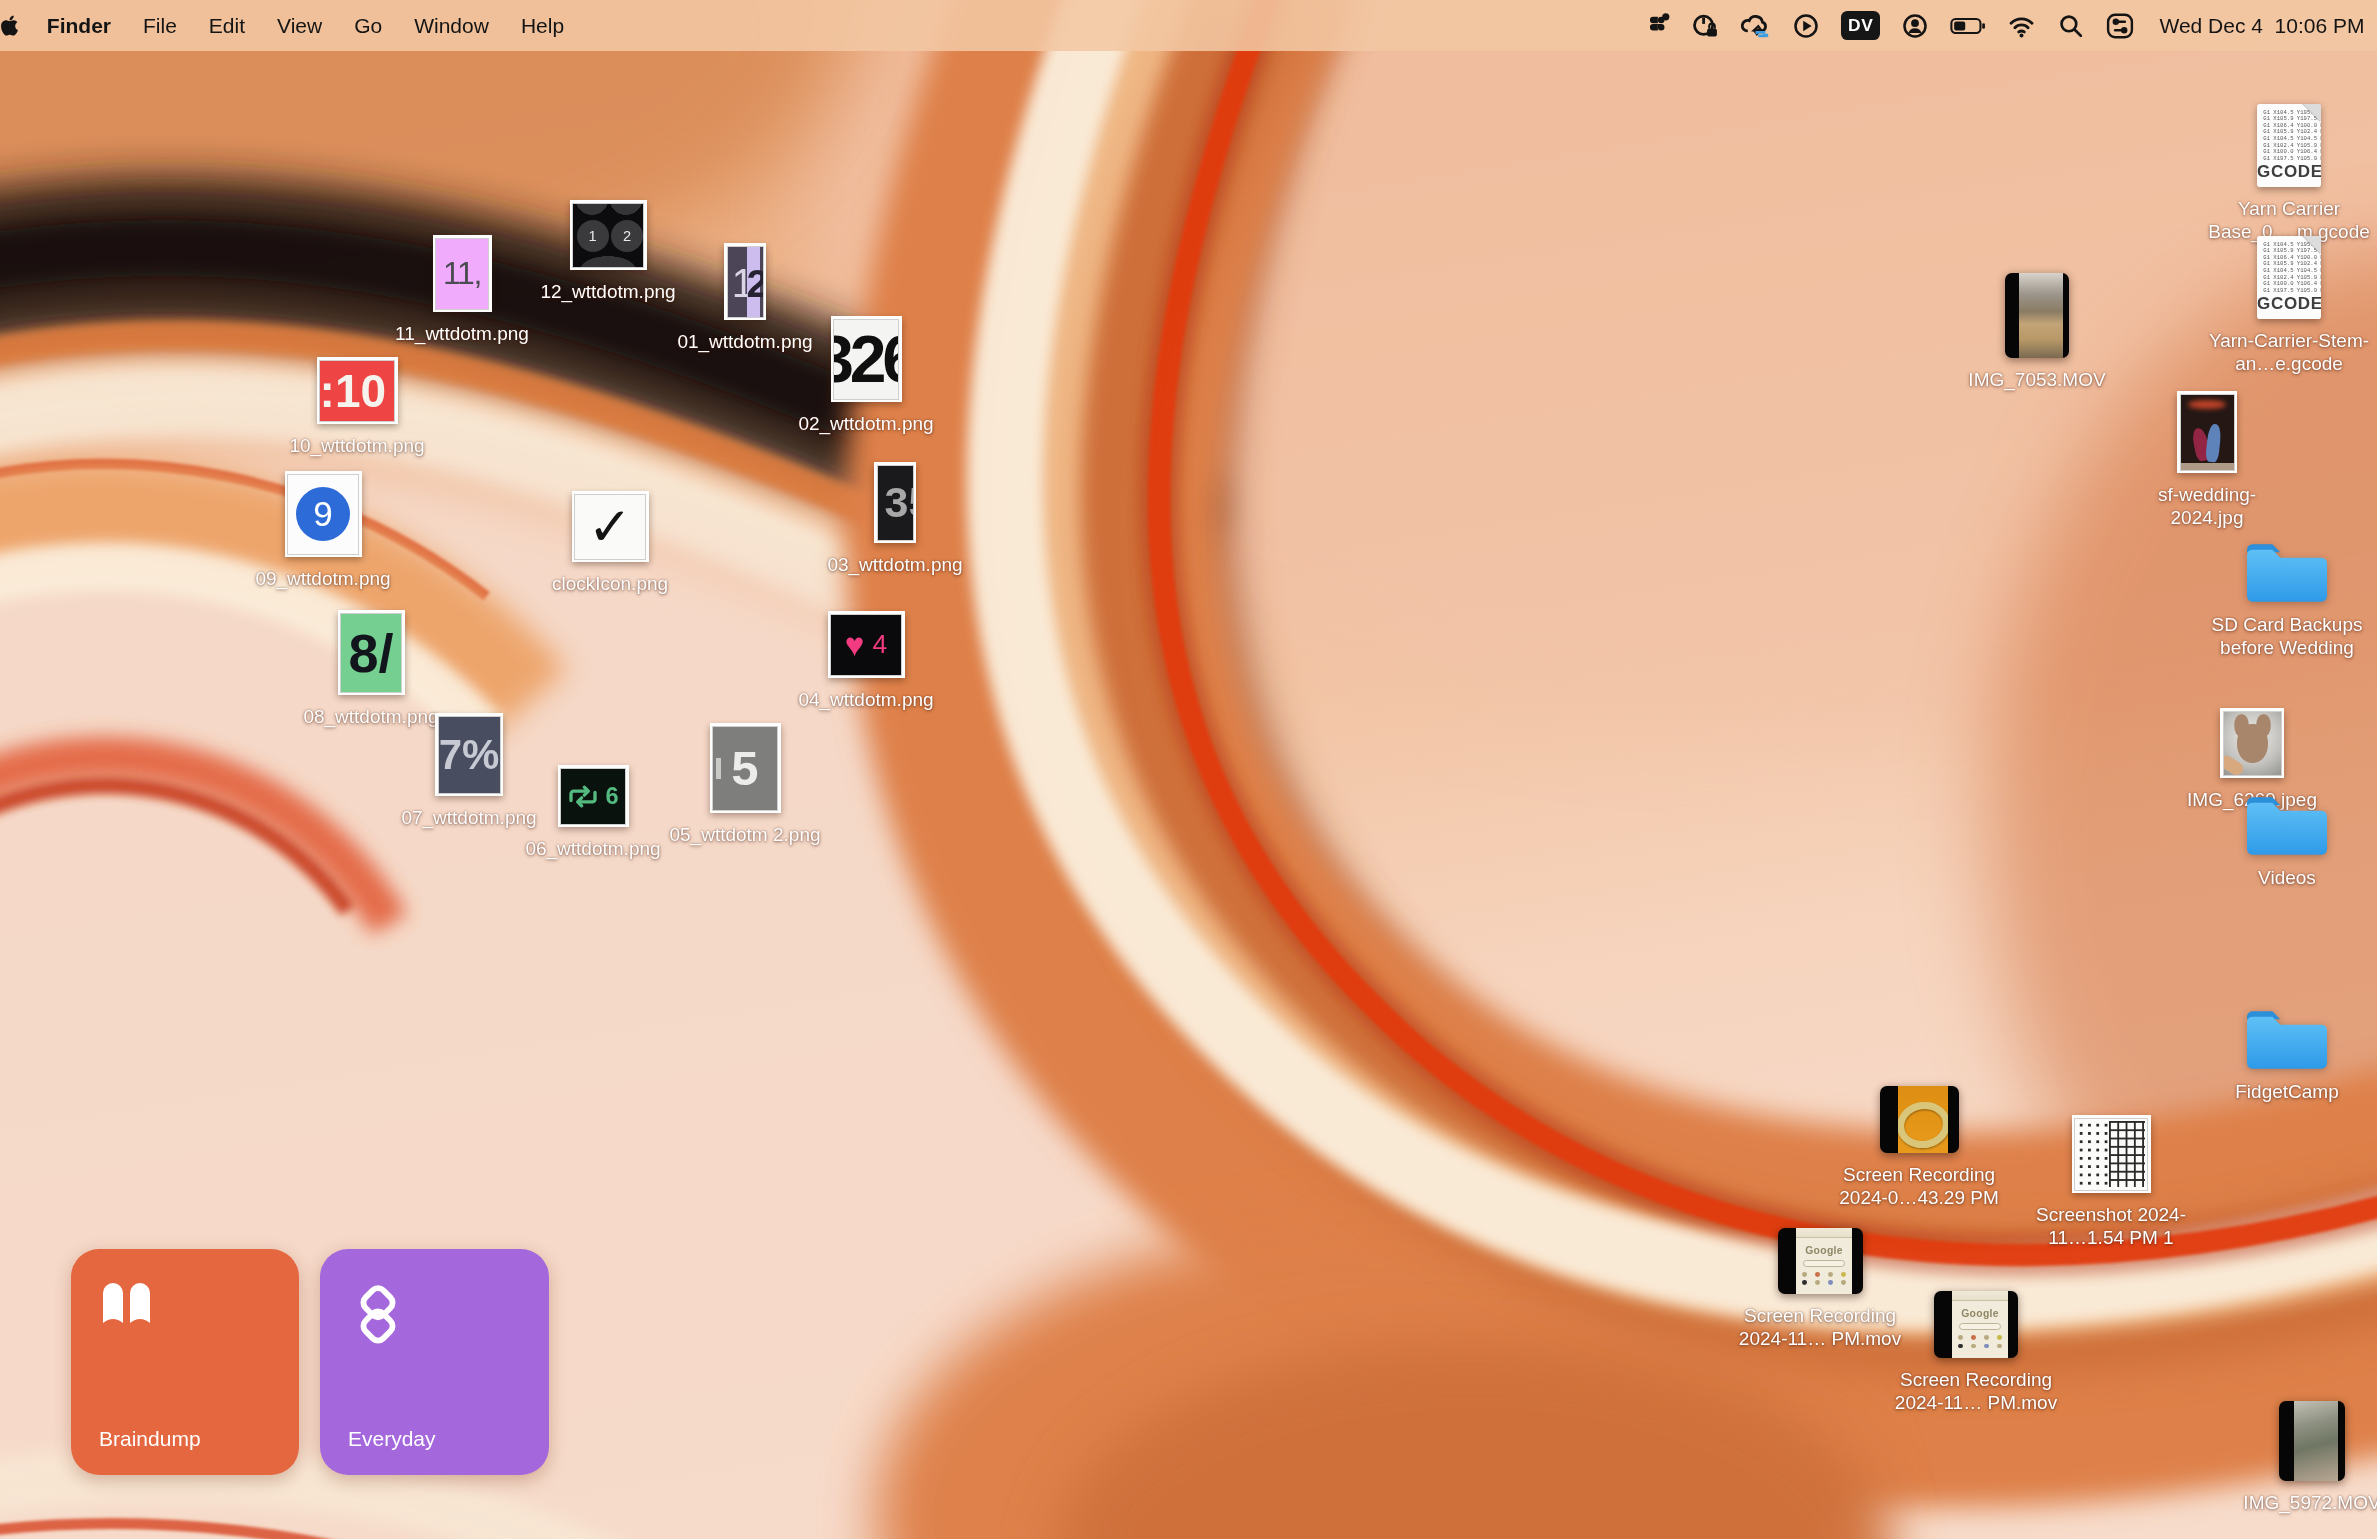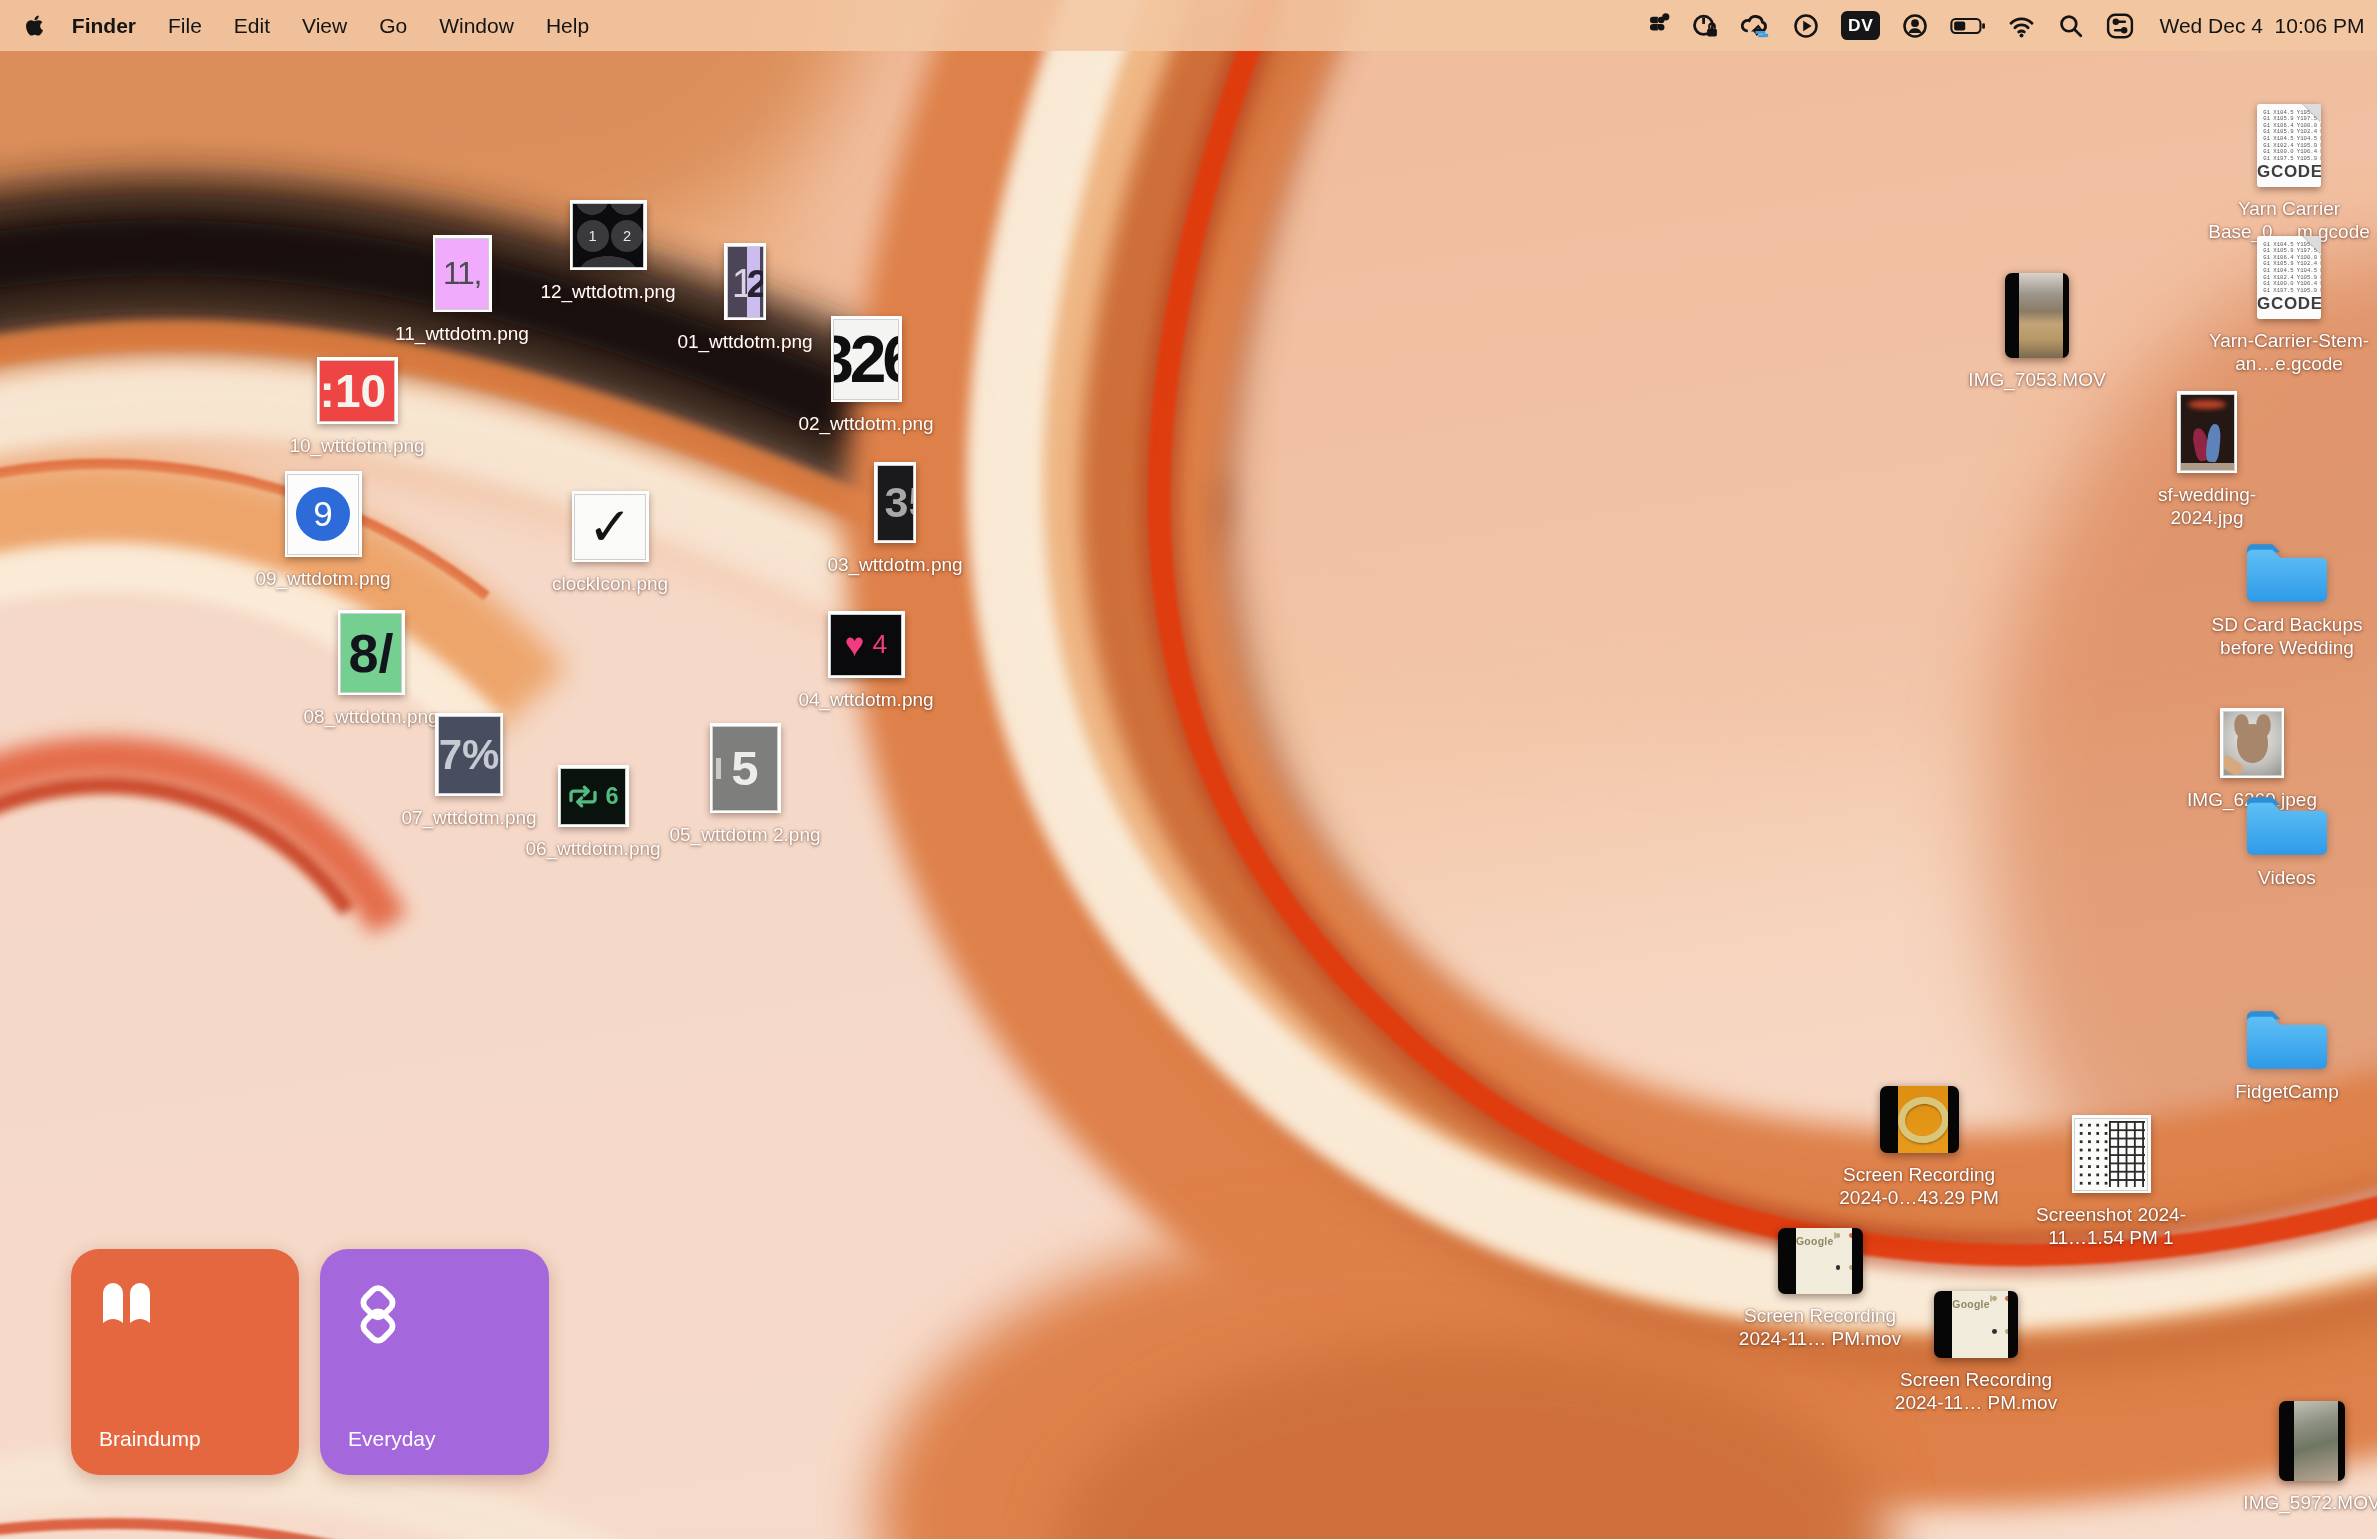--- a/index.html
+++ b/index.html
@@ -10,21 +10,21 @@
   }
   
   #wallpaper{position:absolute;inset:0;width:100%;height:100%;}
   
   .menubar{
     position:absolute;left:0;top:0;width:100%;height:51px;
     background:rgba(243,199,163,.88);
     display:flex;align-items:center;justify-content:space-between;
     z-index:50;color:#141414;font-size:21px;
   }
-  .mb-left{display:flex;align-items:center;gap:32px;padding-left:25px;}
+  .mb-left{display:flex;align-items:center;gap:32px;}
   .mb-left .apple{display:flex;align-items:center;margin-right:-4.2px;}
   .mb-item{white-space:nowrap;}
   .mb-bold{font-weight:700;}
   .mb-right{display:flex;align-items:center;gap:21px;padding-right:12.5px;}
   .st{display:flex;align-items:center;justify-content:center;height:31px;}
   .dvb{
     background:#161616;color:#fff;border-radius:6.3px;width:39px;height:29px;
     display:flex;align-items:center;justify-content:center;
     font-weight:700;font-size:17.4px;letter-spacing:0.7px;
   }
@@ -43,21 +43,21 @@
     width:100%;height:100%;position:relative;overflow:hidden;
     outline:0.7px solid rgba(0,0,0,.18);
     display:flex;align-items:center;justify-content:center;white-space:nowrap;
   }
   
   .vid{
     background:#060606;border-radius:7px;box-shadow:0 2.8px 8.3px rgba(40,15,5,.45);
     position:relative;overflow:hidden;display:flex;justify-content:center;
   }
   .vid .strip{width:68%;height:100%;position:relative;overflow:hidden;
-    display:flex;flex-direction:row;margin-left:8px;}
+    display:flex;flex-direction:column;align-items:center;margin-left:8px;}
   
   .fsvg{filter:drop-shadow(0 2.8px 4.2px rgba(40,15,5,.3));}
   
   .gdoc{background:#FCFCFC;border-radius:2.8px;box-shadow:0 2.8px 7px rgba(40,15,5,.38);position:relative;overflow:hidden;}
   .gfold{position:absolute;top:0;right:0;width:0;height:0;
     border-top:18px solid #DCDCDC;border-left:18px solid transparent;
     filter:drop-shadow(-0.7px 0.7px 0.7px rgba(0,0,0,.25));}
   .glines{
     white-space:pre;font-family:"Liberation Mono","DejaVu Sans Mono",monospace;
     font-size:5.6px;line-height:6.6px;color:#5A5A5A;padding:5.6px 0 0 6.3px;height:50px;overflow:hidden;

